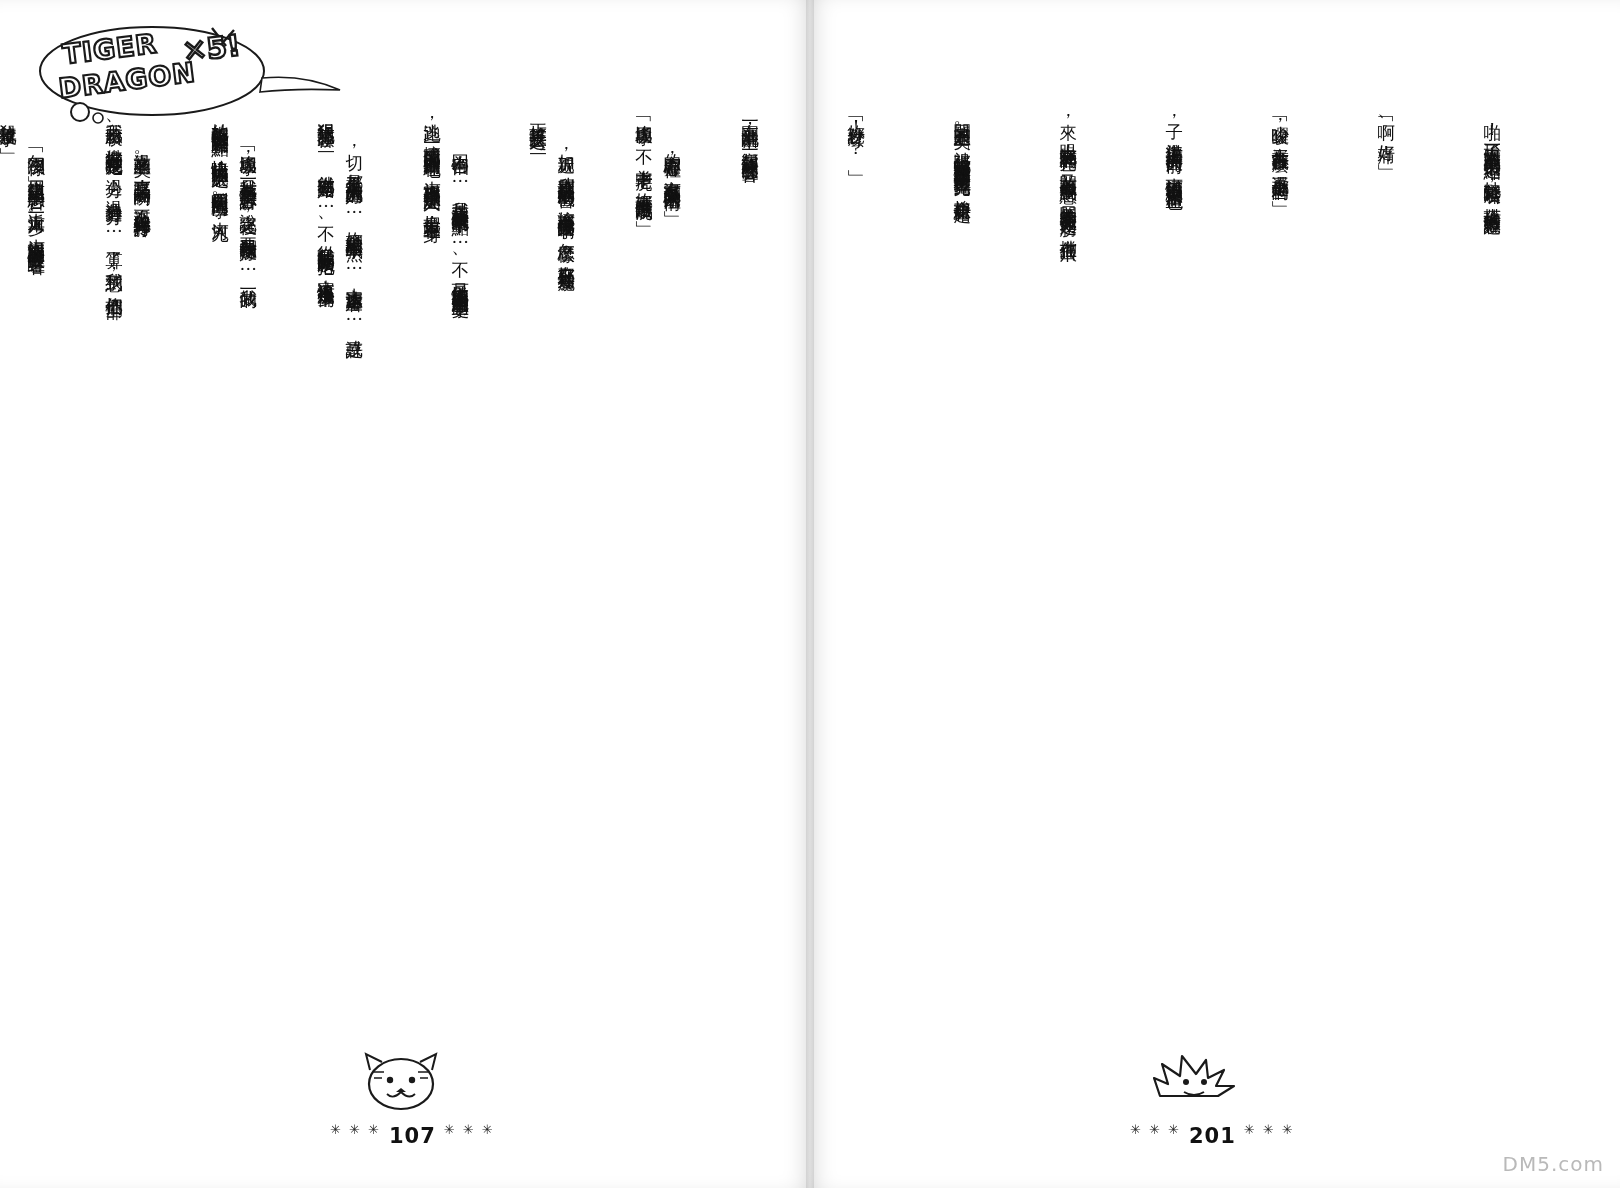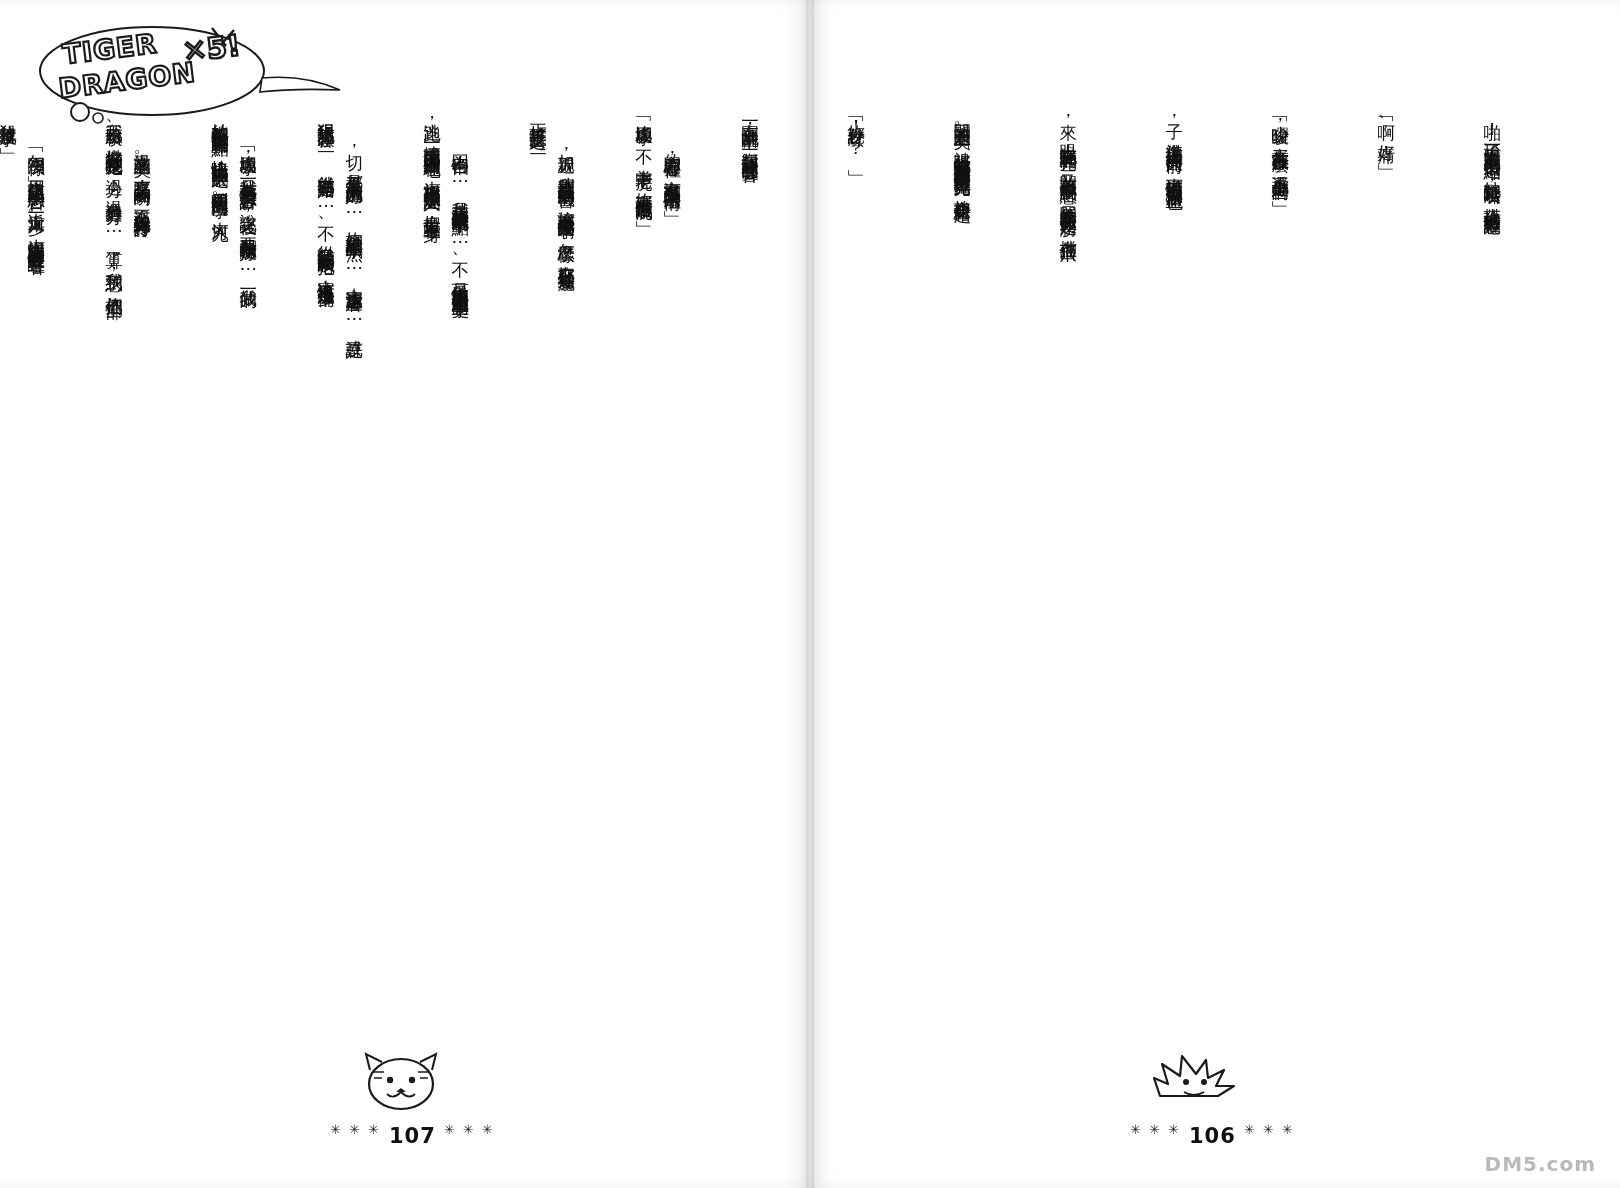--- a/index.html
+++ b/index.html
@@ -111,25 +111,25 @@
   .mascot {
     position: absolute;
     bottom: 72px;
   }
   .mascot-left { left: 360px; }
   .mascot-right { left: 1148px; }
 
   
   .watermark {
     position: absolute;
-    right: 24px;
+    right: 16px;
     bottom: 12px;
     font-family: "DejaVu Sans", "Liberation Sans", sans-serif;
     font-size: 20px;
-    font-weight: bold;
+    font-weight: normal;
     letter-spacing: 1px;
     color: #b9b9b9;
   }
 </style>
 </head>
 <body>
 
 <div class="spread">
 
   <div class="page page-right"></div>
@@ -205,21 +205,21 @@
       <circle cx="30" cy="30" r="3.2" fill="#1a1a1a"></circle>
       <circle cx="52" cy="30" r="3.2" fill="#1a1a1a"></circle>
       <path d="M41 38 l-5 4 h10 z" fill="#1a1a1a"></path>
       <path d="M41 42 q-8 8 -14 2 M41 42 q8 8 14 2" stroke="#1a1a1a" stroke-width="1.8" fill="none"></path>
       <path d="M14 22 h10 M14 28 h8 M58 22 h10 M60 28 h8" stroke="#1a1a1a" stroke-width="1.6"></path>
     </svg>
   </div>
 
   <div class="footer footer-right">
     <span class="stars">✳ ✳ ✳</span>
-    <span class="page-num">106</span>
+    <span class="page-num">201</span>
     <span class="stars">✳ ✳ ✳</span>
   </div>
 
   <div class="footer footer-left">
     <span class="stars">✳ ✳ ✳</span>
     <span class="page-num">107</span>
     <span class="stars">✳ ✳ ✳</span>
   </div>
 
   <div class="watermark">DM5.com</div>

